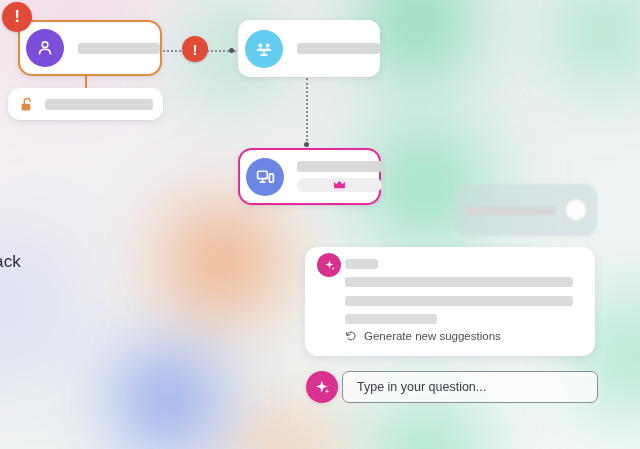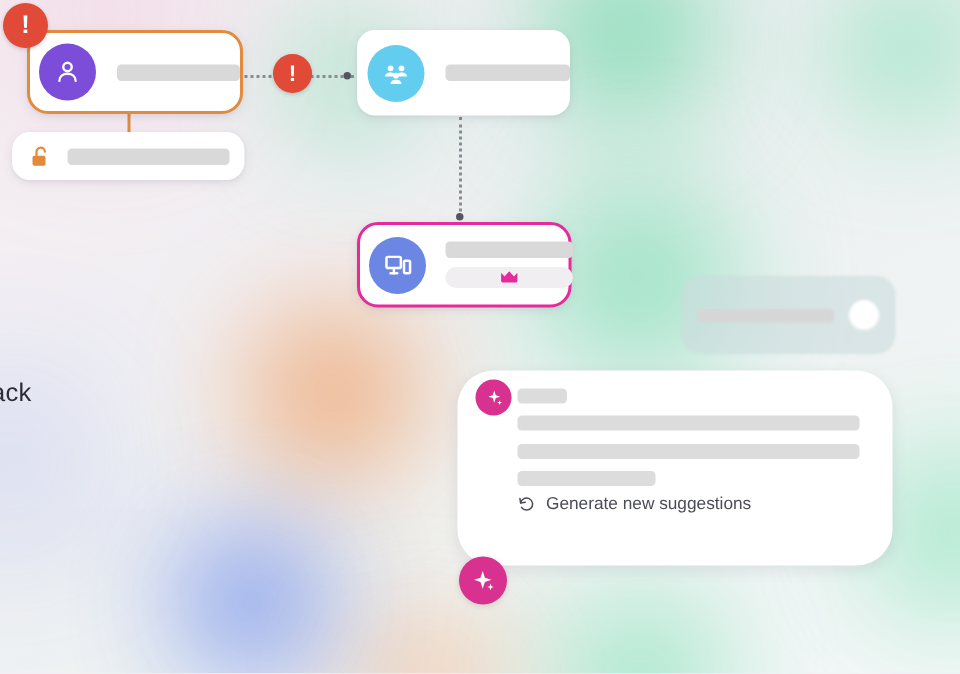--- a/index.html
+++ b/index.html
@@ -155,23 +155,23 @@
     margin-left: 10px;
     flex: 0 0 auto;
   }
 
   
   #suggestions-panel {
     position: absolute;
     left: 305px;
     top: 247px;
     width: 290px;
-    height: 130px;
+    height: 109px;
     background: #ffffff;
-    border-radius: 24px;
+    border-radius: 13px;
     box-shadow: 0 3px 10px rgba(90, 80, 110, 0.12);
     z-index: 20;
     box-sizing: border-box;
   }
   .sparkle-circle {
     position: absolute;
     border-radius: 50%;
     background: #d8318f;
     display: flex;
     align-items: center;
@@ -343,14 +343,17 @@
     </div>
   </div>
 
   <div class="sparkle-circle" style="left:306px; top:371px; width:32px; height:32px; box-shadow:0 1px 4px rgba(0,0,0,0.12);">
     <svg width="17" height="17" viewBox="0 0 24 24" fill="#ffffff">
       <path d="M11 2.4l2.1 6.2 6.1 2.1-6.1 2.1L11 19l-2.1-6.2-6.1-2.1 6.1-2.1z"></path>
       <path d="M18.4 14.2l.8 2.4 2.3.8-2.3.8-.8 2.4-.8-2.4-2.3-.8 2.3-.8z"></path>
     </svg>
   </div>
 
+  <div id="question-input-wrap">
+    <input id="question-input" type="text" placeholder="Type in your question..." style="">
+  </div>
 
 </div>
 
 </body></html>

